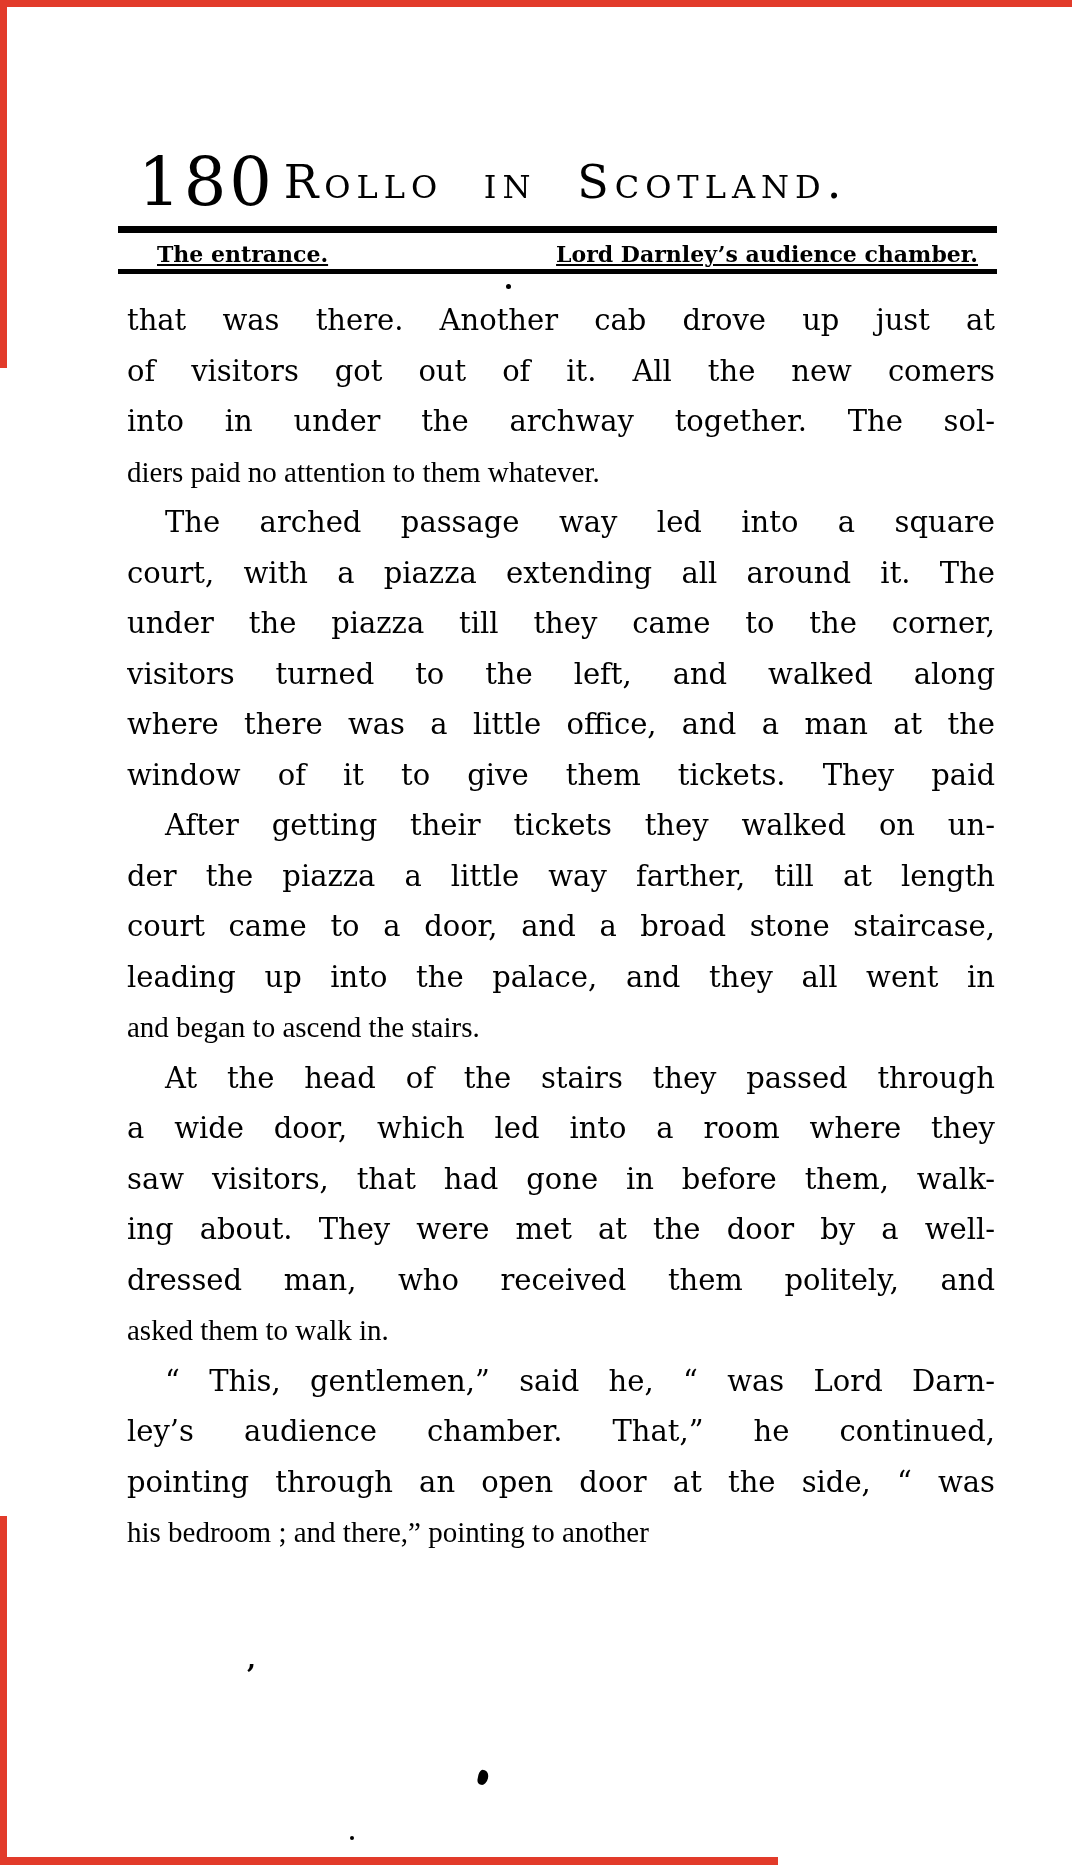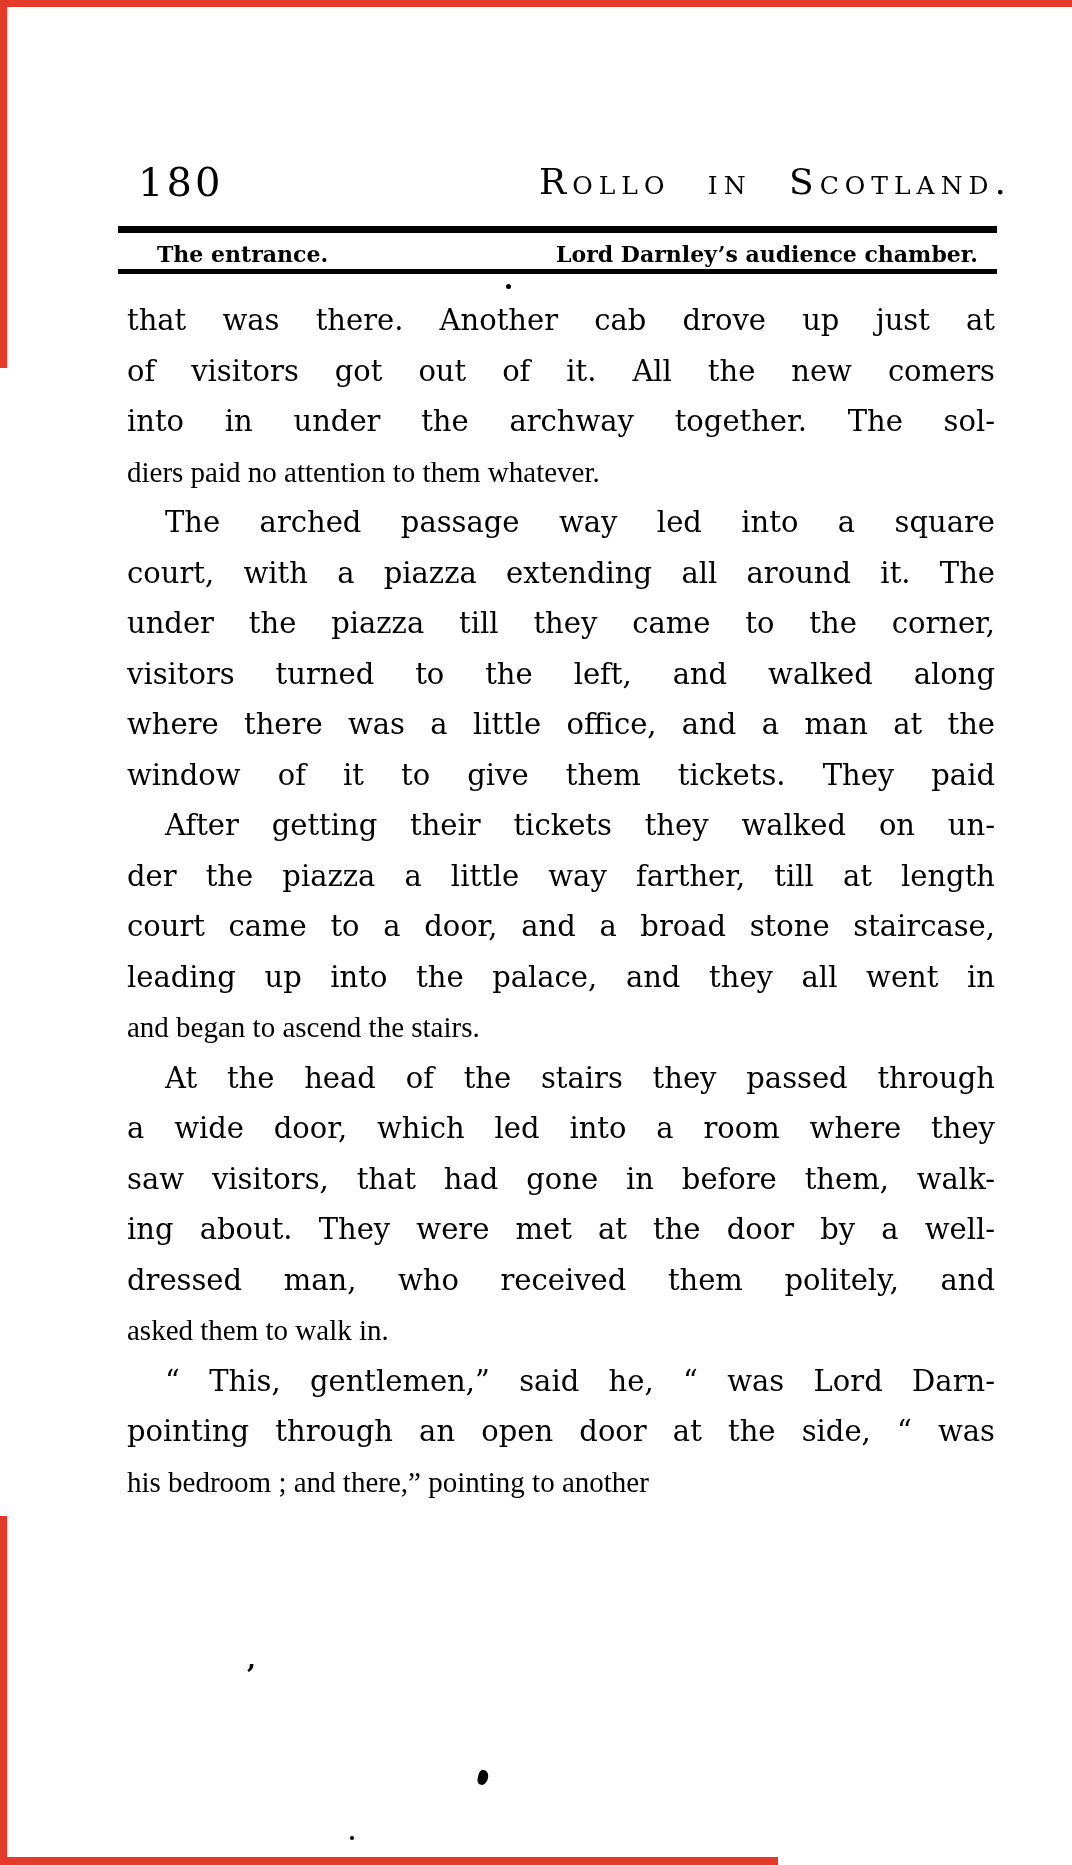--- a/index.html
+++ b/index.html
@@ -18,38 +18,38 @@
   .edge-left-bottom{left:0;top:1516px;width:7px;height:349px;}
   .edge-bottom{left:0;top:1857px;width:778px;height:8px;}
 
   
   .header-row{
     position:absolute;left:118px;top:152px;width:879px;height:60px;
     line-height:60px;
   }
   .page-number{
     position:absolute;left:20px;top:0;
-    font-size:40px;letter-spacing:3px;
+    font-size:67px;letter-spacing:3px;
   }
   .running-title{
-    position:absolute;left:15px;top:0;width:100%;
-    text-align:right;
+    position:absolute;left:8px;top:0;width:100%;
+    text-align:center;
     font-variant:small-caps;
-    font-size:36px;
+    font-size:46px;
     letter-spacing:6px;
     word-spacing:20px;
   }
   .rule1{position:absolute;left:118px;top:226px;width:879px;height:7px;background:#000;}
   .rule2{position:absolute;left:118px;top:269px;width:879px;height:5px;background:#000;}
 
   
   .sidenotes{
     position:absolute;left:157px;top:240px;width:821px;height:28px;
     display:flex;justify-content:space-between;align-items:center;
-    font-size:22px;font-weight:700;
+    font-size:22px;font-weight:700;text-decoration:underline;
   }
 
   
   .body-text{
     position:absolute;left:127px;top:295px;width:868px;
     font-size:29px;
   }
   .bline{
     height:50.5px;line-height:50.5px;
     overflow:hidden;
@@ -113,20 +113,21 @@
       <div class="bline">court came to a door, and a broad stone staircase,</div>
       <div class="bline">leading up into the palace, and they all went in</div>
       <div class="bline last">and began to ascend the stairs.</div>
       <div class="bline indent">At the head of the stairs they passed through</div>
       <div class="bline">a wide door, which led into a room where they</div>
       <div class="bline">saw visitors, that had gone in before them, walk-</div>
       <div class="bline">ing about.  They were met at the door by a well-</div>
       <div class="bline">dressed man, who received them politely, and</div>
       <div class="bline last">asked them to walk in.</div>
       <div class="bline indent">“ This, gentlemen,” said he, “ was Lord Darn-</div>
+      <div class="bline">ley’s audience chamber.  That,” he continued,</div>
       <div class="bline">pointing through an open door at the side, “ was</div>
       <div class="bline last">his bedroom ; and there,” pointing to another</div>
     </div>
 
   <div class="speck speck-dot1"></div>
   <div class="speck speck-apostrophe">’</div>
   <div class="speck speck-comma"></div>
   <div class="speck speck-dot2"></div>
 
 </div>

